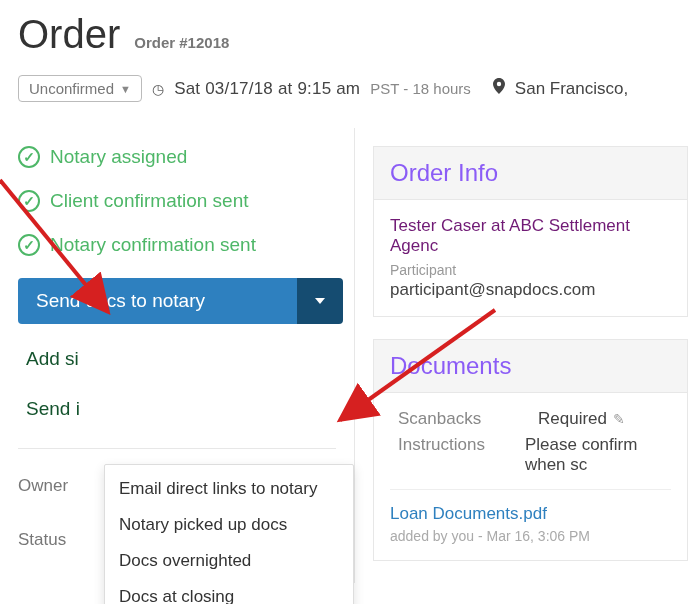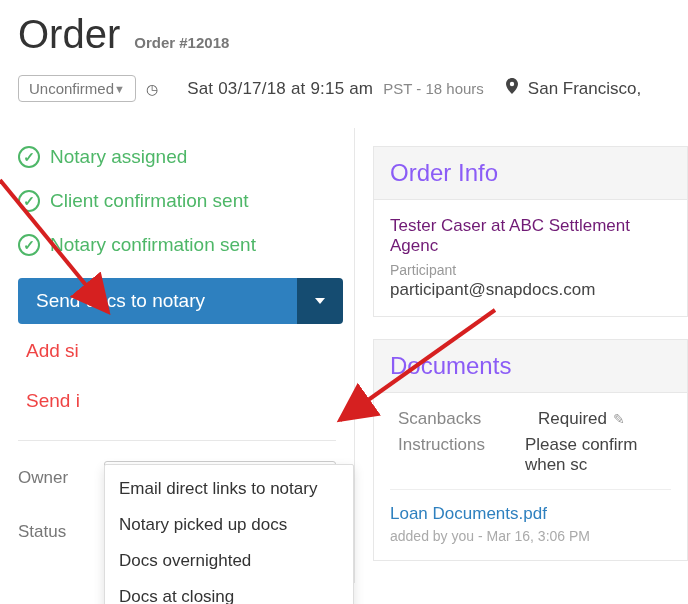--- a/index.html
+++ b/index.html
@@ -40,28 +40,29 @@
     margin-top: 18px;
     font-size: 17px;
   }
   .status-pill {
     border: 1px solid #bbb;
     border-radius: 4px;
     padding: 4px 10px;
     color: #777;
     display: inline-flex;
     align-items: center;
+    gap: 6px;
     font-size: 15px;
   }
   .status-pill .arrow-down {
     font-size: 11px;
     color: #888;
   }
   .clock-icon { color: #666; font-size: 14px; }
-  .date-time { color: #444; letter-spacing: 0.2px; margin-left: 19px; }
+  .date-time { color: #444; letter-spacing: 0.2px; }
   .pst-rel { color: #888; font-size: 15px; }
   .pin-icon { color: #444; margin-left: 12px; }
   .location { color: #444; }
 
   .layout {
     display: flex;
     margin-top: 26px;
   }
   .left-col {
     width: 355px;
@@ -120,23 +121,23 @@
     justify-content: center;
   }
   .caret .triangle {
     width: 0; height: 0;
     border-left: 5px solid transparent;
     border-right: 5px solid transparent;
     border-top: 6px solid #fff;
   }
 
   .left-actions {
-    margin-top: 16px;
+    margin-top: 24px;
     font-size: 19px;
-    color: #ef4444;
+    color: #14532d;
   }
   .left-actions .action {
     margin-bottom: 28px;
     padding-left: 8px;
   }
 
   .dropdown-menu {
     position: absolute;
     top: 336px;
     left: 104px;

